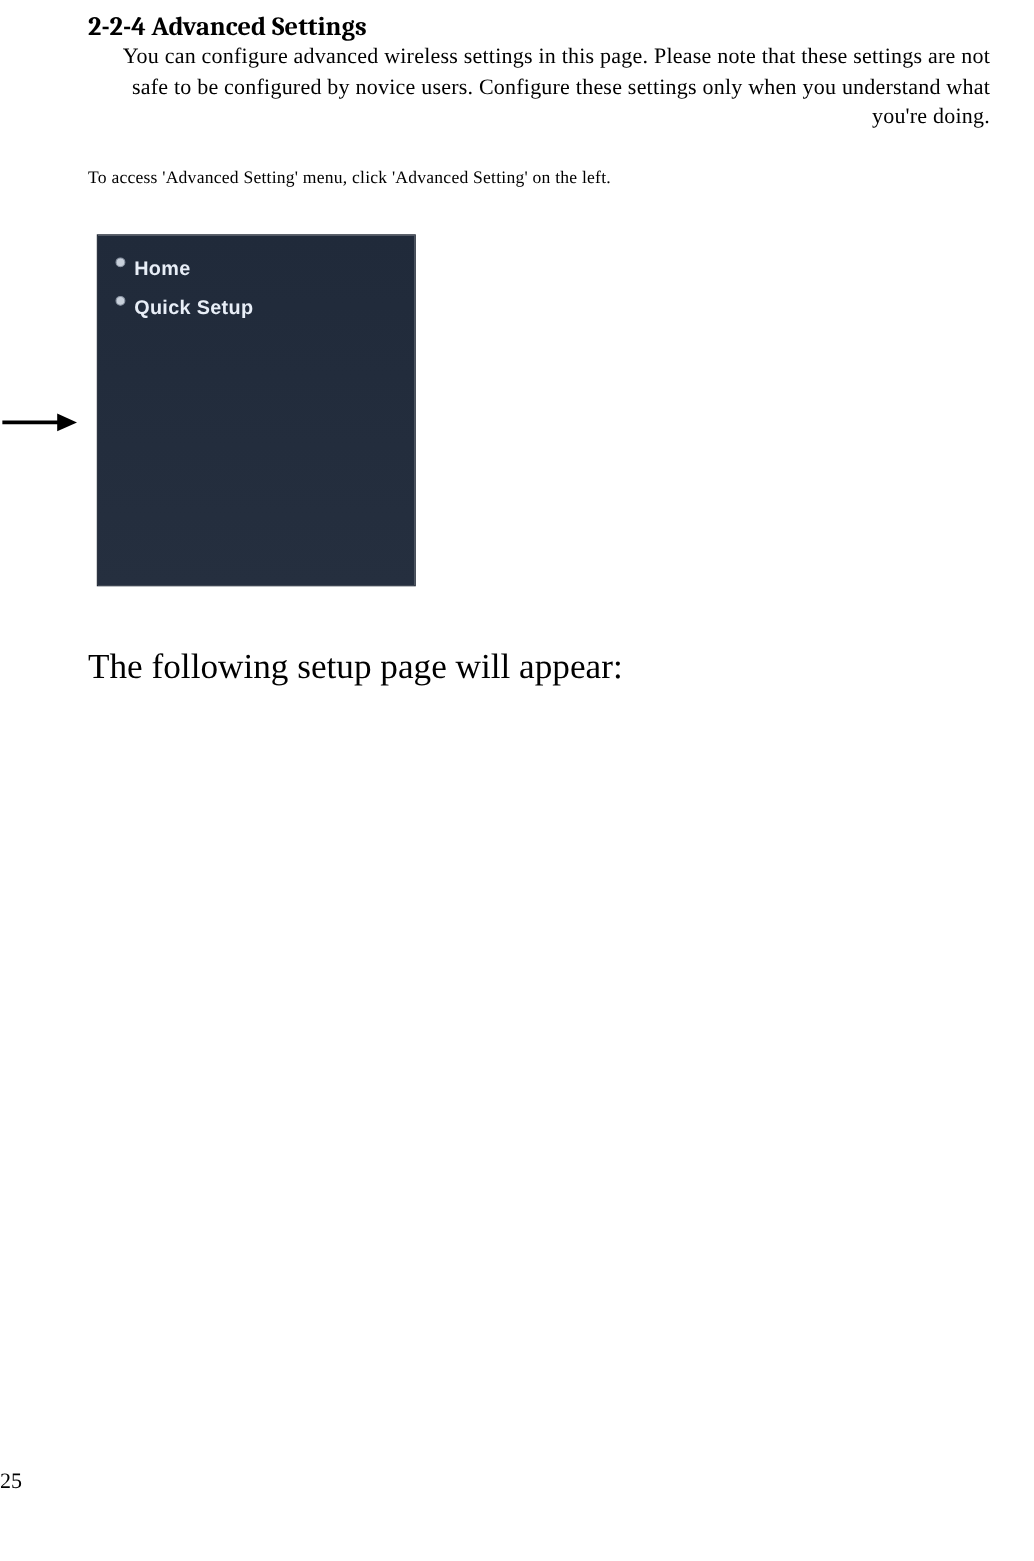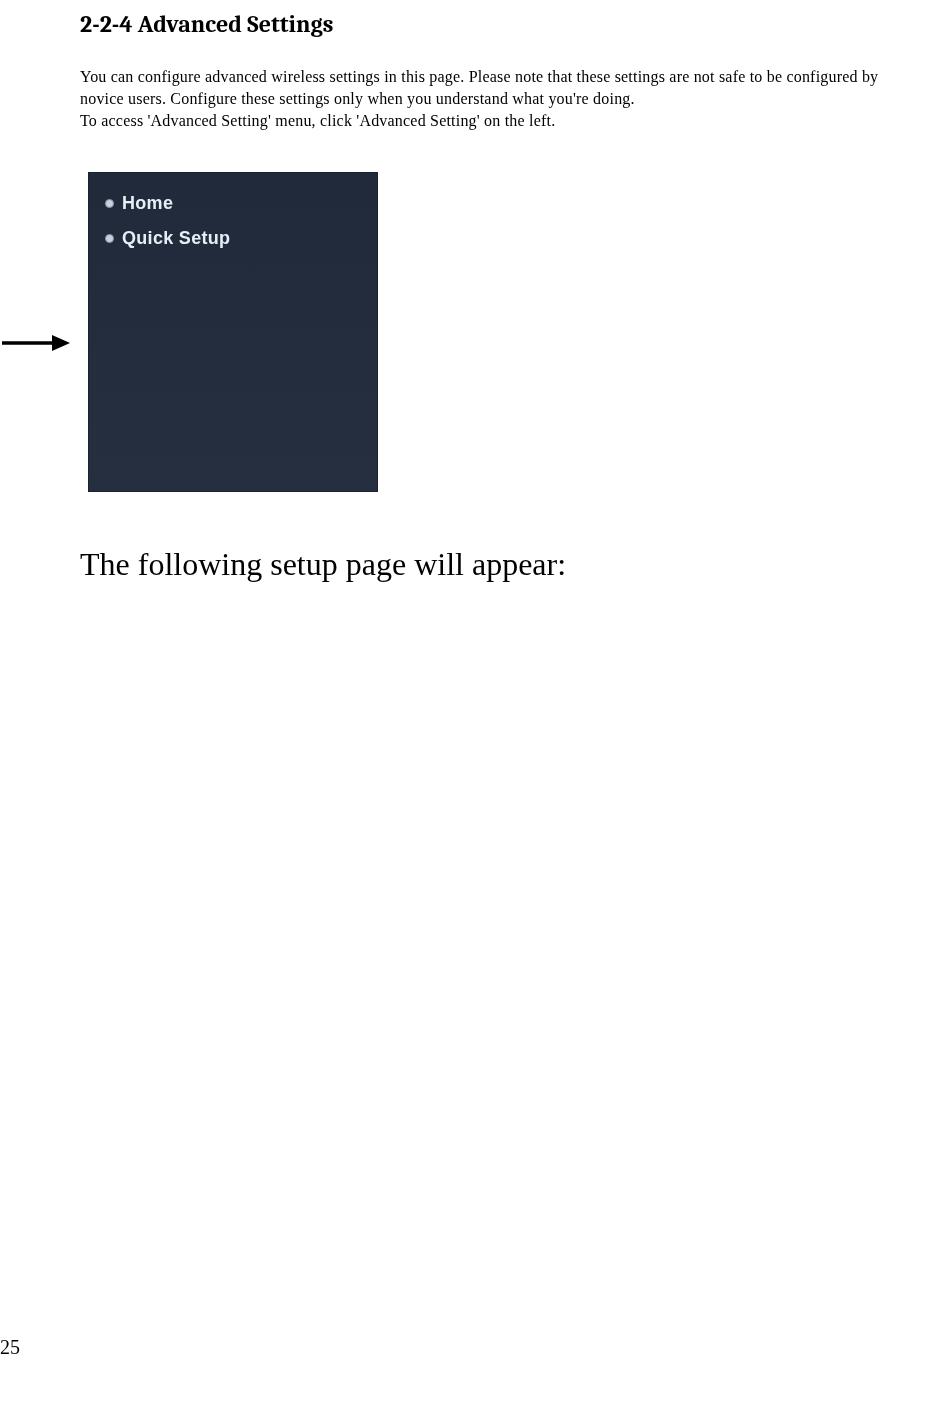--- a/index.html
+++ b/index.html
@@ -15,27 +15,28 @@
       position: relative;
       color: #000000;
     }
     .content {
       padding: 10px 40px 0 80px;
     }
     .heading {
       font-family: Cambria, Georgia, serif;
       font-weight: bold;
       font-size: 24px;
-      margin-bottom: 28px;
     }
     .paragraph {
       font-family: "Times New Roman", Times, serif;
-      font-size: 16px;
+      font-size: 20px;
       line-height: 1.38;
+      margin-bottom: 30px;
       letter-spacing: 0.2px;
+      text-align: right;
     }
     .paragraph2 {
       font-family: "Times New Roman", Times, serif;
       font-size: 16px;
       line-height: 1.38;
       margin-bottom: 40px;
       letter-spacing: 0.2px;
     }
     .screenshot-row {
       display: flex;
@@ -55,21 +56,21 @@
     .menu-screenshot {
       width: 290px;
       height: 320px;
       background: linear-gradient(to bottom, #202a3a 0%, #252f3f 100%);
       padding: 20px 12px 16px 16px;
       border: 1px solid #1a2230;
       margin-left: 16px;
     }
     .menu-item {
       display: flex;
-      align-items: center;
+      align-items: flex-start;
       margin-bottom: 14px;
       gap: 8px;
     }
     .menu-bullet {
       width: 9px;
       height: 9px;
       background: #c8d0db;
       border-radius: 50%;
       border: 1px solid #8a94a3;
       flex-shrink: 0;

